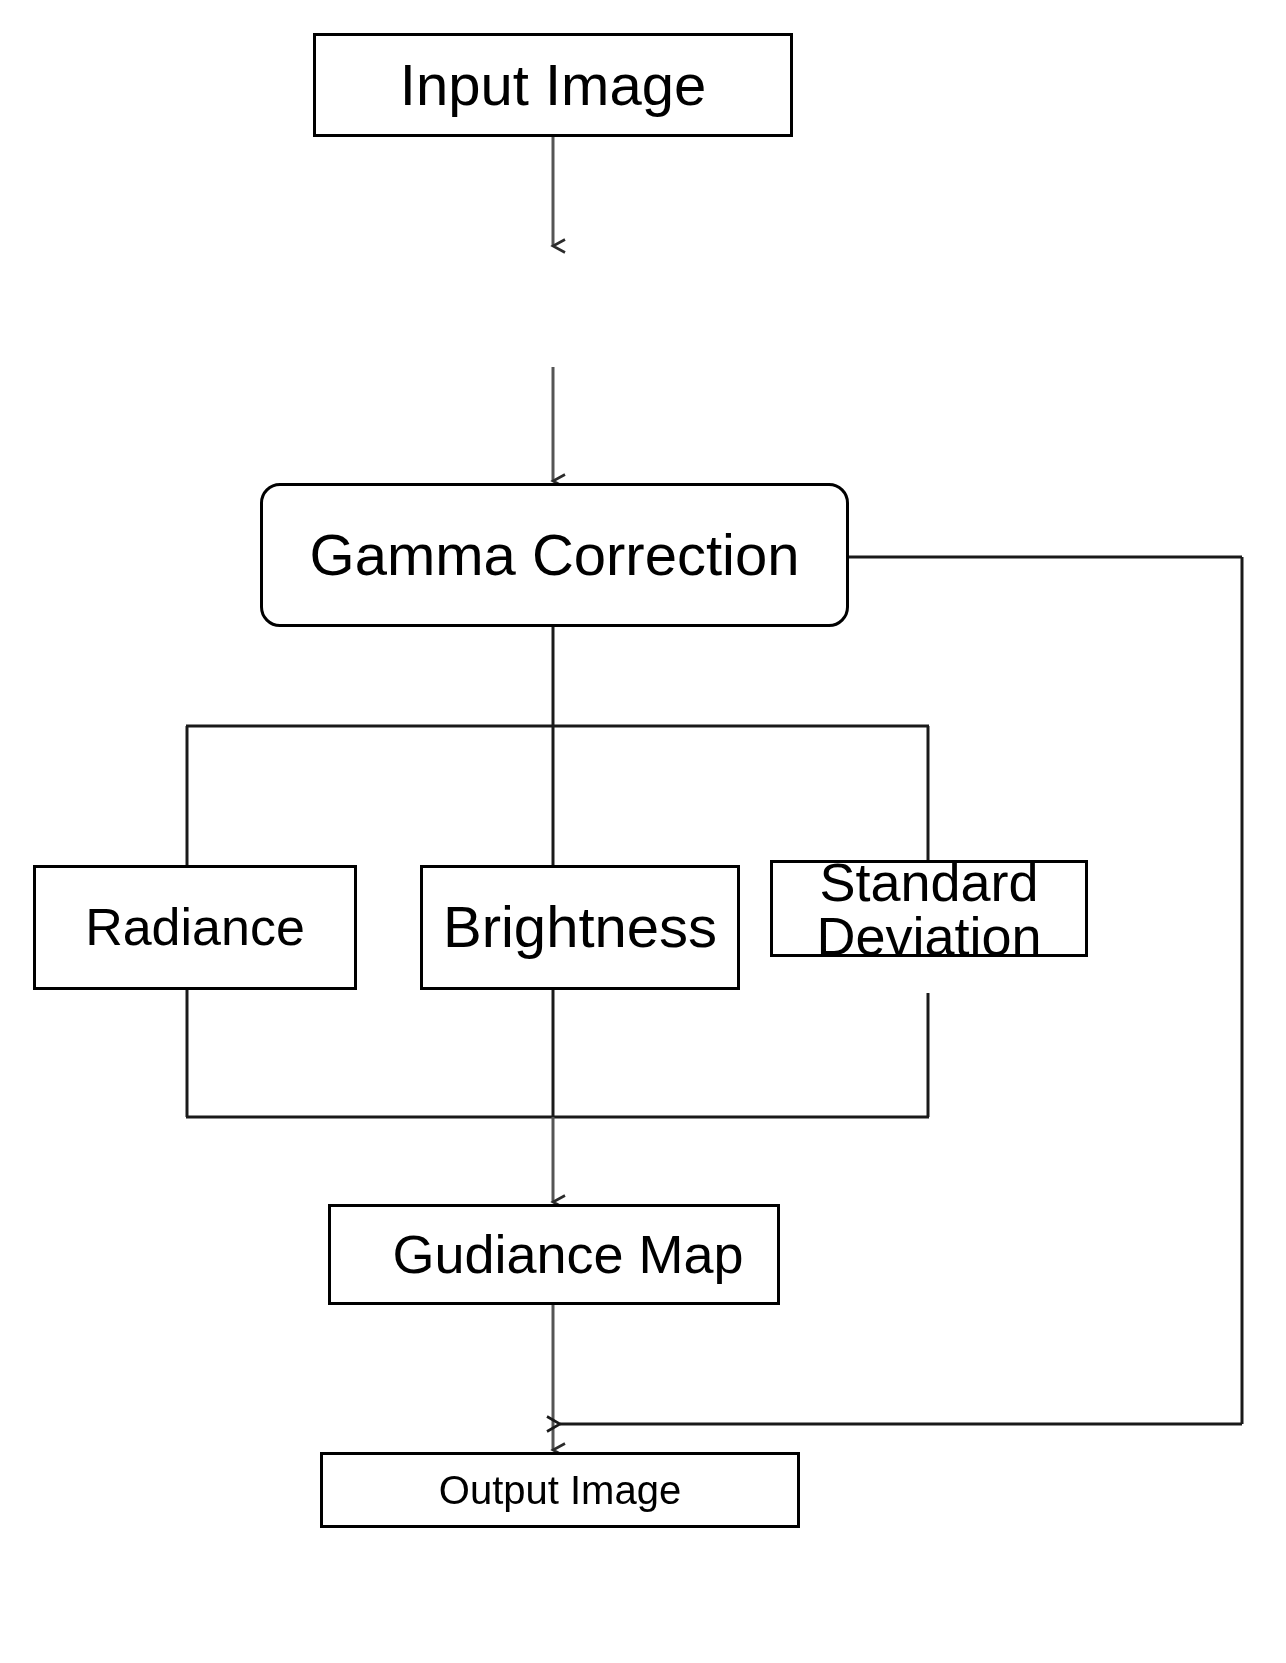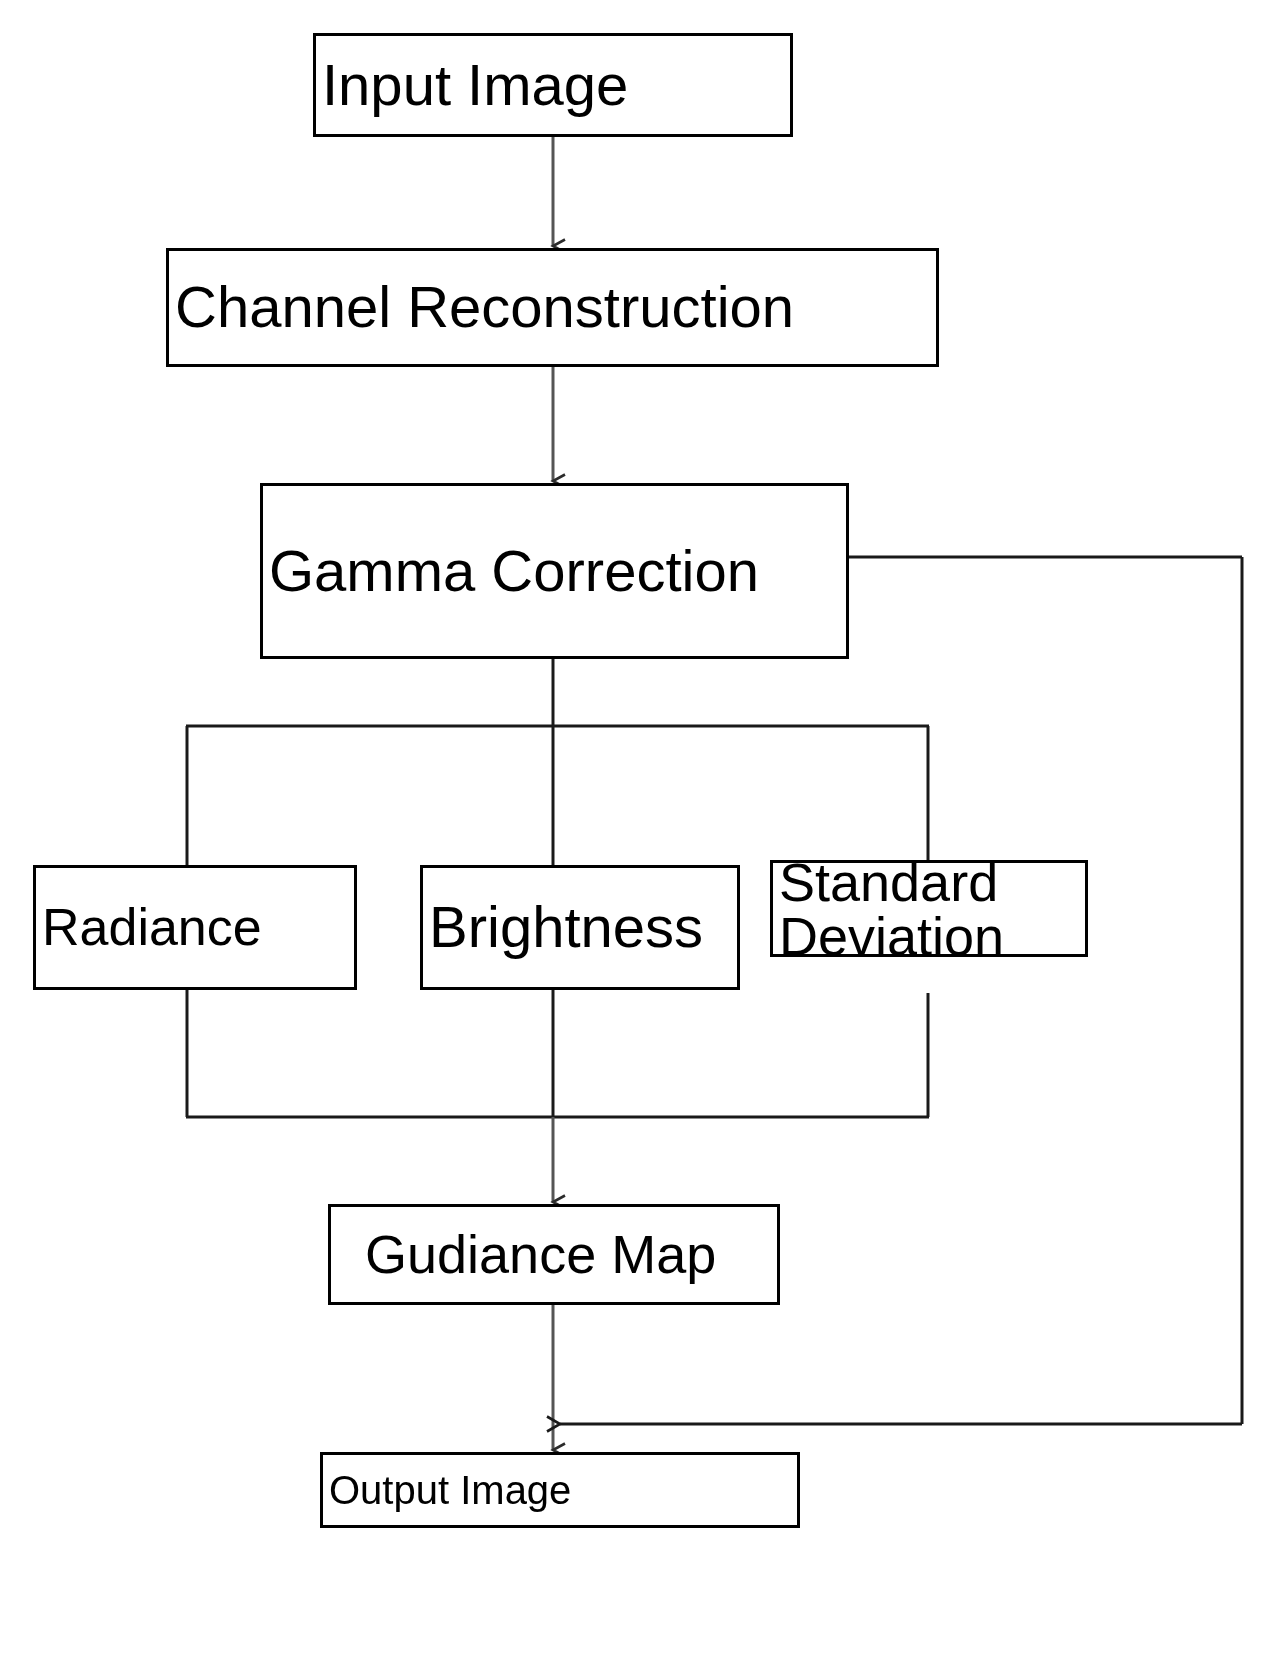--- a/index.html
+++ b/index.html
@@ -27,34 +27,35 @@
     pointer-events: none;
   }
   .node {
     position: absolute;
     box-sizing: border-box;
     background: #ffffff;
     border: 3px solid #000000;
     display: flex;
     align-items: center;
     justify-content: center;
+    text-align: center;
     color: #000000;
     line-height: 1.05;
     z-index: 5;
   }
   .node .label {
     display: block;
     width: 100%;
     padding: 0 6px;
     white-space: pre-line;
   }
   
   #node-input-image      { left: 313px;  top: 33px;   width: 480px; height: 104px; font-size: 58px; }
   #node-channel-recon    { left: 166px;  top: 248px;  width: 773px; height: 119px; font-size: 58px; }
-  #node-gamma-correction { left: 260px;  top: 483px;  width: 589px; height: 176px; font-size: 58px; }
+  #node-gamma-correction { left: 260px;  top: 483px;  width: 589px; height: 144px; font-size: 58px; border-radius: 20px; }
   #node-radiance         { left: 33px;   top: 865px;  width: 324px; height: 125px; font-size: 52px; }
   #node-brightness       { left: 396px;  top: 865px;  width: 320px; height: 125px; font-size: 58px; margin-left: 24px; }
   #node-standard-dev     { left: 770px;  top: 860px;  width: 318px; height: 97px; font-size: 54px; line-height: 1.0; }
   #node-guidance-map     { left: 328px;  top: 1204px; width: 452px; height: 101px; font-size: 54px; padding-left: 28px; }
   #node-output-image     { left: 320px;  top: 1452px; width: 480px; height: 76px;  font-size: 40px; }
 </style>
 </head>
 <body>
 
 <div id="canvas">
@@ -92,23 +93,20 @@
 
     <line x1="848" y1="557" x2="1242" y2="557" stroke="#1a1a1a" stroke-width="3"></line>
     <line x1="1242" y1="557" x2="1242" y2="1424" stroke="#1a1a1a" stroke-width="3"></line>
     <line x1="1242" y1="1424" x2="560" y2="1424" stroke="#1a1a1a" stroke-width="3" marker-end="url(#arrowLeft)"></line>
   </svg>
 
   <div class="node" id="node-input-image">
     <span class="label">Input Image</span>
   </div>
 
-  <div class="node" id="node-channel-recon">
-    <span class="label">Channel Reconstruction</span>
-  </div>
 
   <div class="node" id="node-gamma-correction">
     <span class="label">Gamma Correction</span>
   </div>
 
   <div class="node" id="node-radiance">
     <span class="label">Radiance</span>
   </div>
 
   <div class="node" id="node-brightness">

